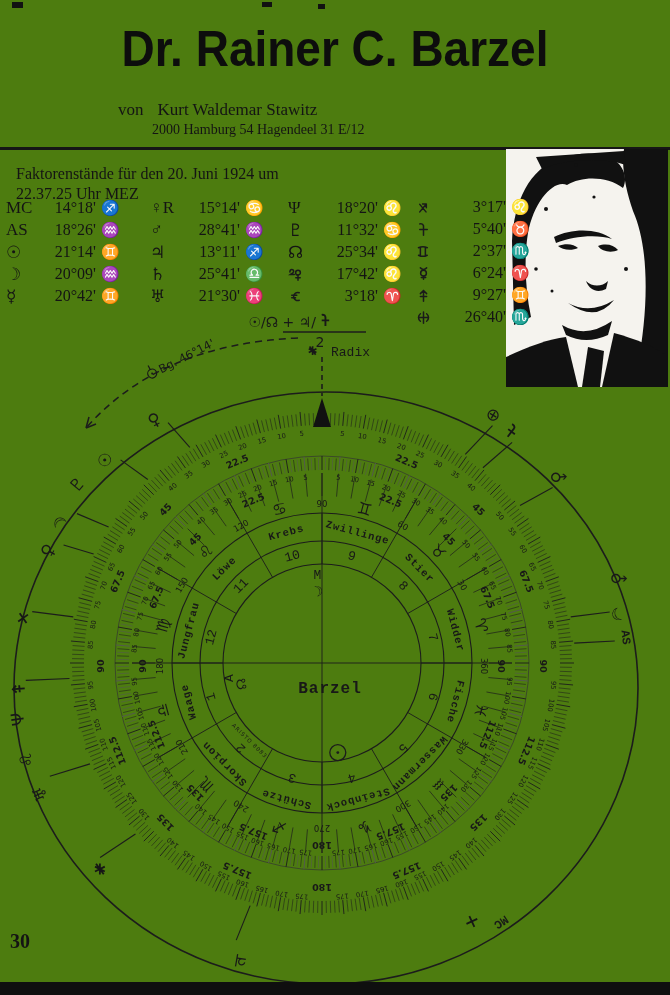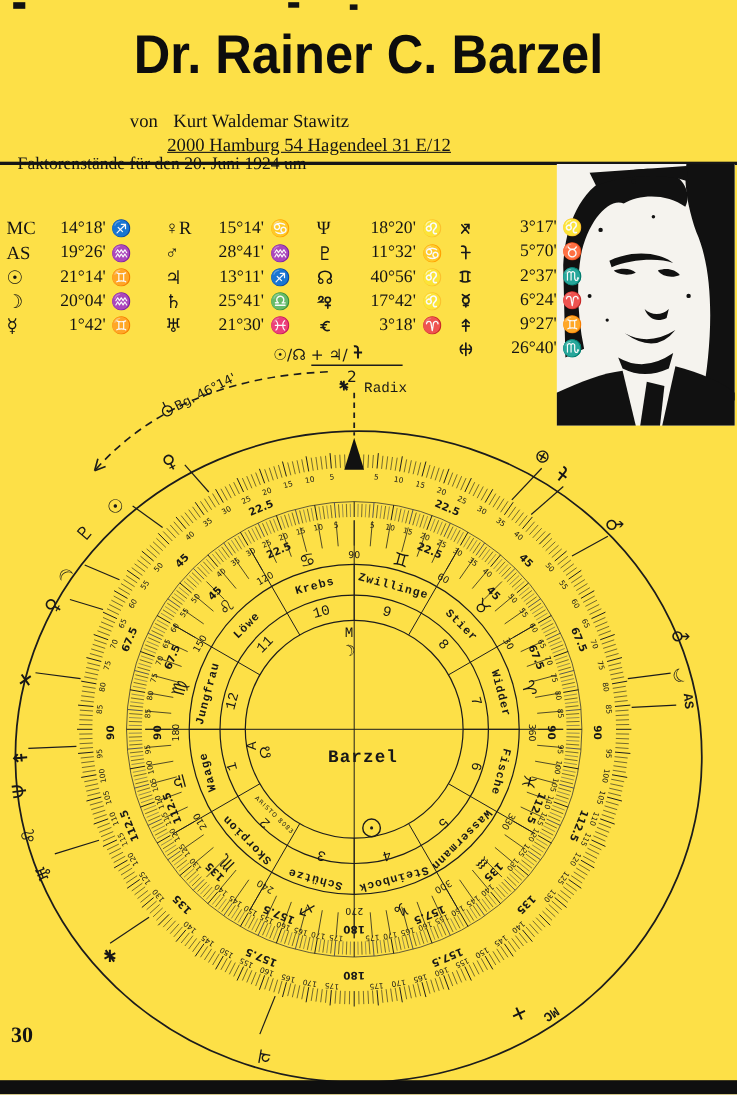--- a/index.html
+++ b/index.html
@@ -1,26 +1,26 @@
 <!DOCTYPE html>
 <html><head>
 <meta charset="utf-8">
 <style>
   html,body{margin:0;padding:0;background:#e8e6e0;}
-  .page{position:relative;width:670px;height:995px;background:#fde047;overflow:hidden;
+  .page{position:relative;width:670px;height:995px;background:#4d7c0f;overflow:hidden;
         font-family:"Liberation Serif",serif;color:#141414;}
   .speck{position:absolute;background:#111;}
   .title{position:absolute;left:0;top:22px;width:670px;text-align:center;
          font-family:"Liberation Sans",sans-serif;font-weight:700;font-size:46px;
          letter-spacing:0px;color:#0d0d0d;transform:scaleY(1.08);}
   .byline{position:absolute;left:118px;top:100px;font-size:17px;}
   .byline .von{margin-right:14px;}
-  .address{position:absolute;left:152px;top:122px;font-size:17px;text-decoration:underline;}
+  .address{position:absolute;left:152px;top:122px;font-size:14px;}
   .rule{position:absolute;left:0;top:147px;width:670px;height:3px;background:#161616;}
-  .fact-head{position:absolute;left:16px;top:140px;font-size:16px;line-height:20px;width:470px;}
+  .fact-head{position:absolute;left:16px;top:164px;font-size:16px;line-height:20px;width:470px;}
   .ftable{position:absolute;left:0;top:0;width:670px;height:310px;z-index:3;}
   .fcol{position:absolute;top:197px;}
   .frow{height:22px;display:flex;align-items:center;font-size:16px;white-space:nowrap;}
   .fg{width:30px;display:flex;align-items:center;font-size:16px;}
   .fg .pg{font-size:17px;}
   .fv{width:60px;text-align:right;}
   .fs{width:30px;text-align:center;font-size:15px;}
   .tg{width:15px;height:15px;}
   .tg *{stroke:#1a1a1a;stroke-width:2.4;fill:none;stroke-linecap:round;}
   .photo{position:absolute;left:506px;top:149px;width:162px;height:238px;z-index:1;}
@@ -39,20 +39,21 @@
 
   <div class="title">Dr. Rainer C. Barzel</div>
   <div class="byline">
     <span class="von">von</span><span>Kurt Waldemar Stawitz</span>
   </div>
   <div class="address">2000 Hamburg 54  Hagendeel 31 E/12</div>
   <div class="rule"></div>
 
   <div class="fact-head">
     <div>Faktorenstände für den 20. Juni 1924 um</div>
+    <div>22.37.25 Uhr MEZ</div>
   </div>
 
   <div class="photo">
     <svg width="162" height="238" viewBox="0 0 162 238">
       <rect x="0" y="0" width="162" height="238" fill="#f5f3ee"></rect>
       <path fill="#111" d="M6,92 C8,52 24,20 52,10 C76,2 98,2 112,14 C119,21 121,31 117,39
         C101,27 76,27 61,36 C48,30 28,52 22,84 C18,108 19,140 25,168 L8,176 Z"></path>
       <path fill="#111" d="M118,0 L162,0 L162,215 L132,215 C142,162 144,100 127,62 C120,42 115,18 118,0 Z"></path>
       <path fill="#111" d="M30,8 L118,2 L120,16 C96,8 60,10 36,20 Z"></path>
       <path fill="#111" d="M48,88 C66,79 92,79 106,90 C92,85 66,87 50,94 Z"></path>
@@ -79,42 +80,42 @@
           <span class="fg">
             <span class="pg">MC</span>
           </span>
           <span class="fv">14°18'</span>
           <span class="fs">♐</span>
         </div>
         <div class="frow">
           <span class="fg">
             <span class="pg">AS</span>
           </span>
-          <span class="fv">19°26'</span>
+          <span class="fv">18°26'</span>
           <span class="fs">♒</span>
         </div>
         <div class="frow">
           <span class="fg">
             <span class="pg">☉</span>
           </span>
           <span class="fv">21°14'</span>
           <span class="fs">♊</span>
         </div>
         <div class="frow">
           <span class="fg">
             <span class="pg">☽</span>
           </span>
-          <span class="fv">20°04'</span>
+          <span class="fv">20°09'</span>
           <span class="fs">♒</span>
         </div>
         <div class="frow">
           <span class="fg">
             <span class="pg">☿</span>
           </span>
-          <span class="fv">1°42'</span>
+          <span class="fv">20°42'</span>
           <span class="fs">♊</span>
         </div>
       </div>
       <div class="fcol" style="left: 150px;">
         <div class="frow">
           <span class="fg">
             <span class="pg">♀R</span>
           </span>
           <span class="fv">15°14'</span>
           <span class="fs">♋</span>
@@ -160,21 +161,21 @@
           <span class="fg">
             <span class="pg">♇</span>
           </span>
           <span class="fv">11°32'</span>
           <span class="fs">♋</span>
         </div>
         <div class="frow">
           <span class="fg">
             <span class="pg">☊</span>
           </span>
-          <span class="fv">40°56'</span>
+          <span class="fv">25°34'</span>
           <span class="fs">♌</span>
         </div>
         <div class="frow">
           <span class="fg">
             <svg class="tg" viewBox="0 0 24 24">
               <use href="#sym-cupido"></use>
             </svg>
           </span>
           <span class="fv">17°42'</span>
           <span class="fs">♌</span>
@@ -198,21 +199,21 @@
           </span>
           <span class="fv">3°17'</span>
           <span class="fs">♌</span>
         </div>
         <div class="frow">
           <span class="fg">
             <svg class="tg" viewBox="0 0 24 24">
               <use href="#sym-kronos"></use>
             </svg>
           </span>
-          <span class="fv">5°70'</span>
+          <span class="fv">5°40'</span>
           <span class="fs">♉</span>
         </div>
         <div class="frow">
           <span class="fg">
             <svg class="tg" viewBox="0 0 24 24">
               <use href="#sym-apollon"></use>
             </svg>
           </span>
           <span class="fv">2°37'</span>
           <span class="fs">♏</span>

